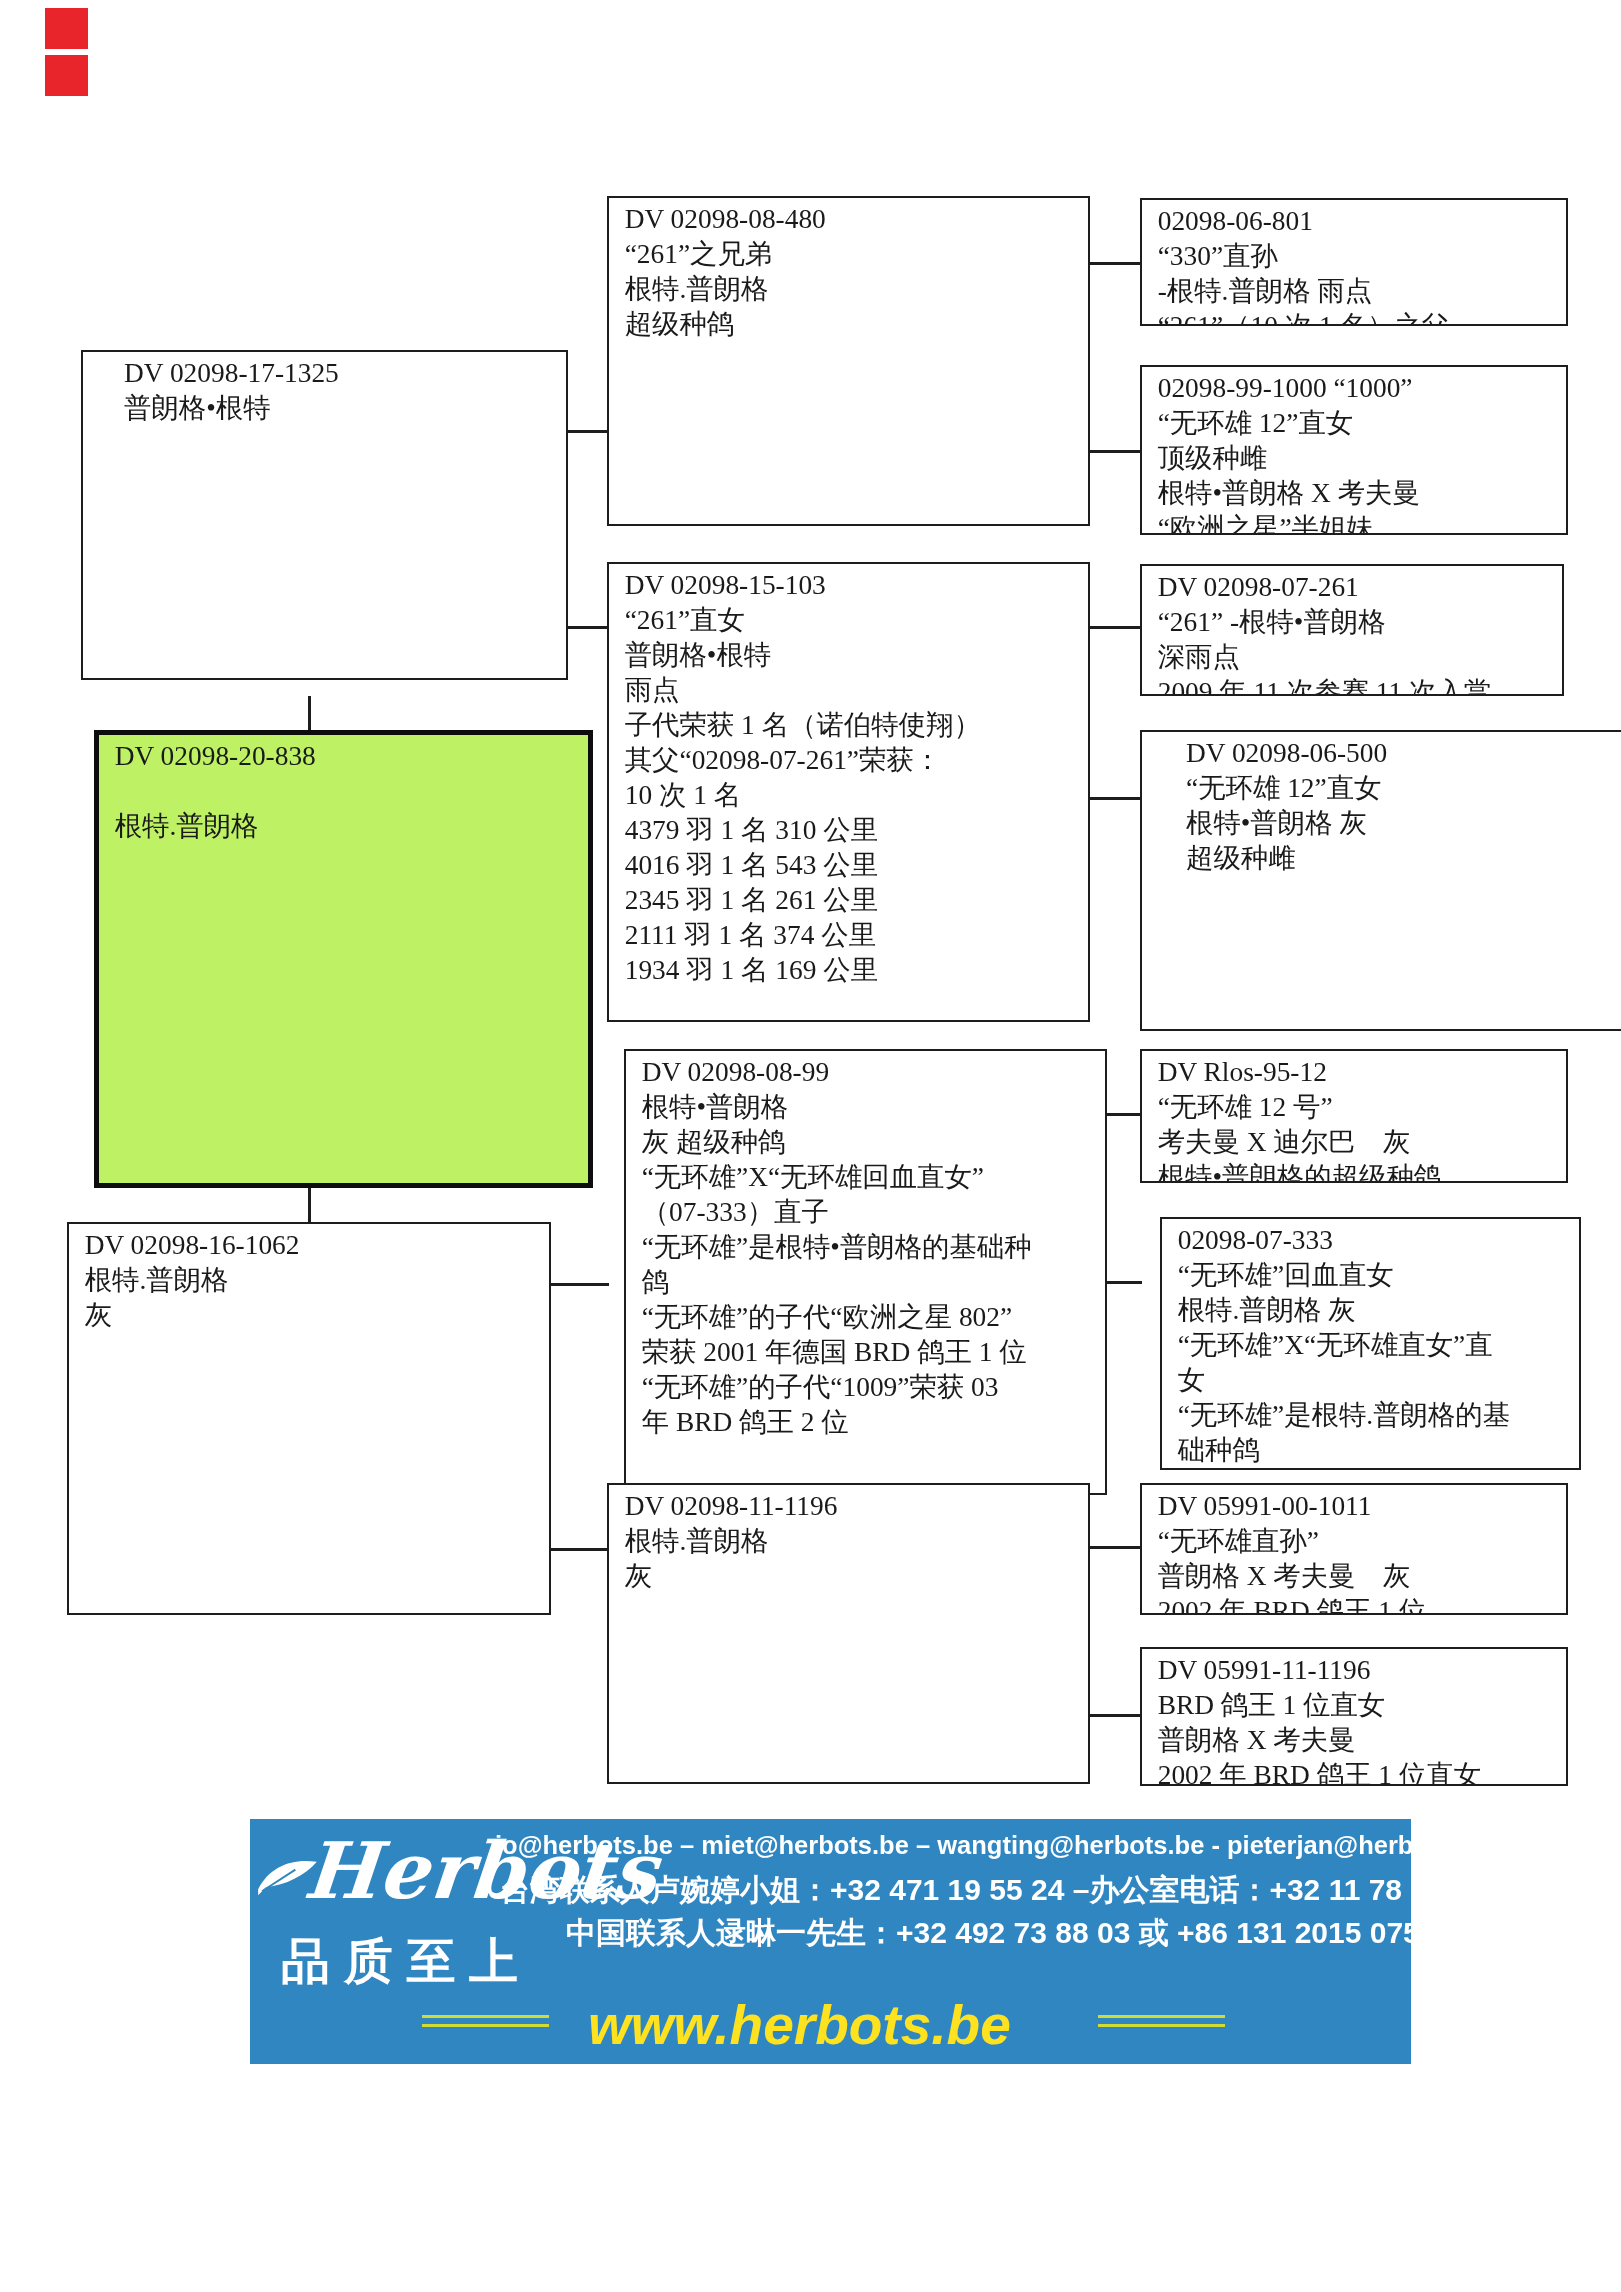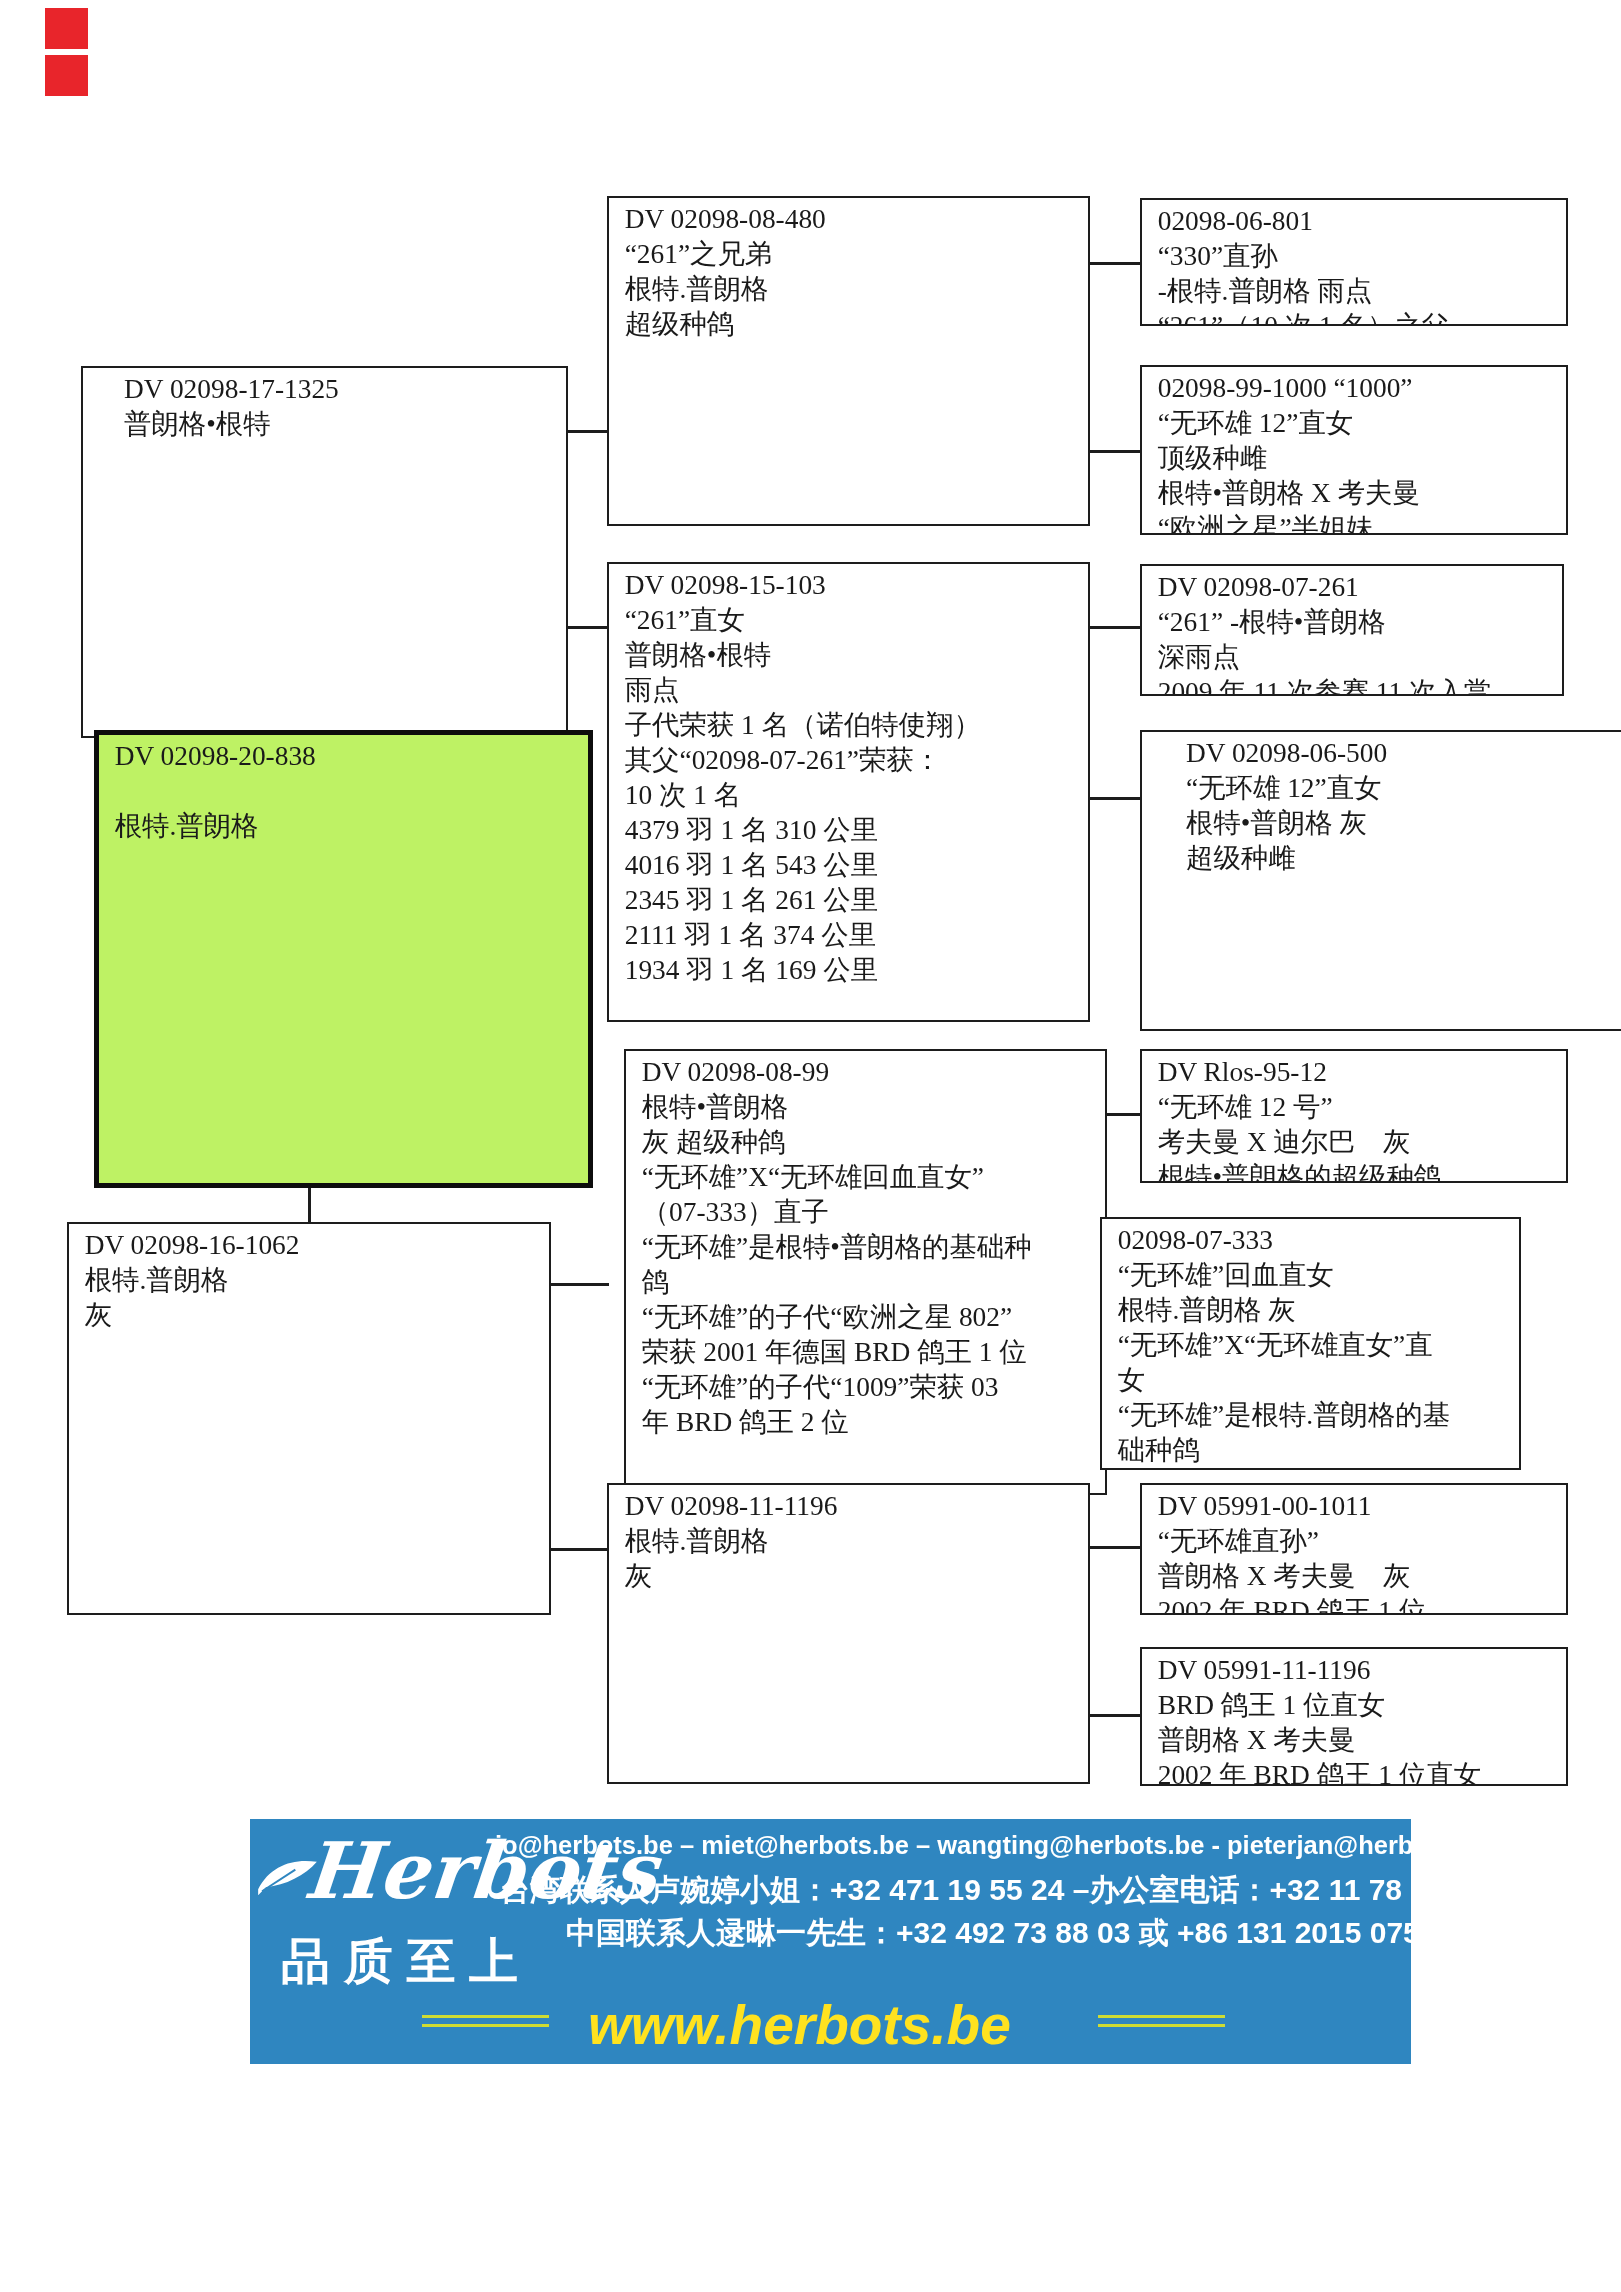--- a/index.html
+++ b/index.html
@@ -39,21 +39,21 @@
   <div class="conn" style="left:551px;top:1548px;width:58px;height:2.9px;"></div>
   <div class="conn" style="left:1090px;top:262px;width:52px;height:2.9px;"></div>
   <div class="conn" style="left:1090px;top:450px;width:52px;height:2.9px;"></div>
   <div class="conn" style="left:1090px;top:626px;width:52px;height:2.9px;"></div>
   <div class="conn" style="left:1090px;top:797px;width:52px;height:2.9px;"></div>
   <div class="conn" style="left:1090px;top:1113px;width:52px;height:2.9px;"></div>
   <div class="conn" style="left:1090px;top:1281px;width:52px;height:2.9px;"></div>
   <div class="conn" style="left:1090px;top:1546px;width:52px;height:2.9px;"></div>
   <div class="conn" style="left:1090px;top:1714px;width:52px;height:2.9px;"></div>
 
-  <div class="box" style="left:81px;top:366px;width:487px;height:372px;padding-left:41px;">
+  <div class="box" style="left:81px;top:350px;width:487px;height:330px;padding-left:41px;">
       <div>DV 02098-17-1325</div>
       <div>普朗格•根特</div>
     </div>
   <div class="box subject" style="left:65px;top:730px;width:499px;height:458px;">
       <div>DV 02098-20-838</div>
       <div></div>
       <div>根特.普朗格</div>
     </div>
   <div class="box" style="left:67px;top:1222px;width:484px;height:393px;">
       <div>DV 02098-16-1062</div>
@@ -124,21 +124,21 @@
       <div>“无环雄 12”直女</div>
       <div>根特•普朗格 灰</div>
       <div>超级种雌</div>
     </div>
   <div class="box" style="left:1140px;top:1049px;width:428px;height:134px;">
       <div>DV Rlos-95-12</div>
       <div>“无环雄 12 号”</div>
       <div>考夫曼 X 迪尔巴　灰</div>
       <div>根特•普朗格的超级种鸽</div>
     </div>
-  <div class="box" style="left:1100px;top:1217px;width:421px;height:253px;">
+  <div class="box" style="left:1160px;top:1217px;width:421px;height:253px;">
       <div>02098-07-333</div>
       <div>“无环雄”回血直女</div>
       <div>根特.普朗格 灰</div>
       <div>“无环雄”X“无环雄直女”直</div>
       <div>女</div>
       <div>“无环雄”是根特.普朗格的基</div>
       <div>础种鸽</div>
     </div>
   <div class="box" style="left:1140px;top:1483px;width:428px;height:132px;">
       <div>DV 05991-00-1011</div>

